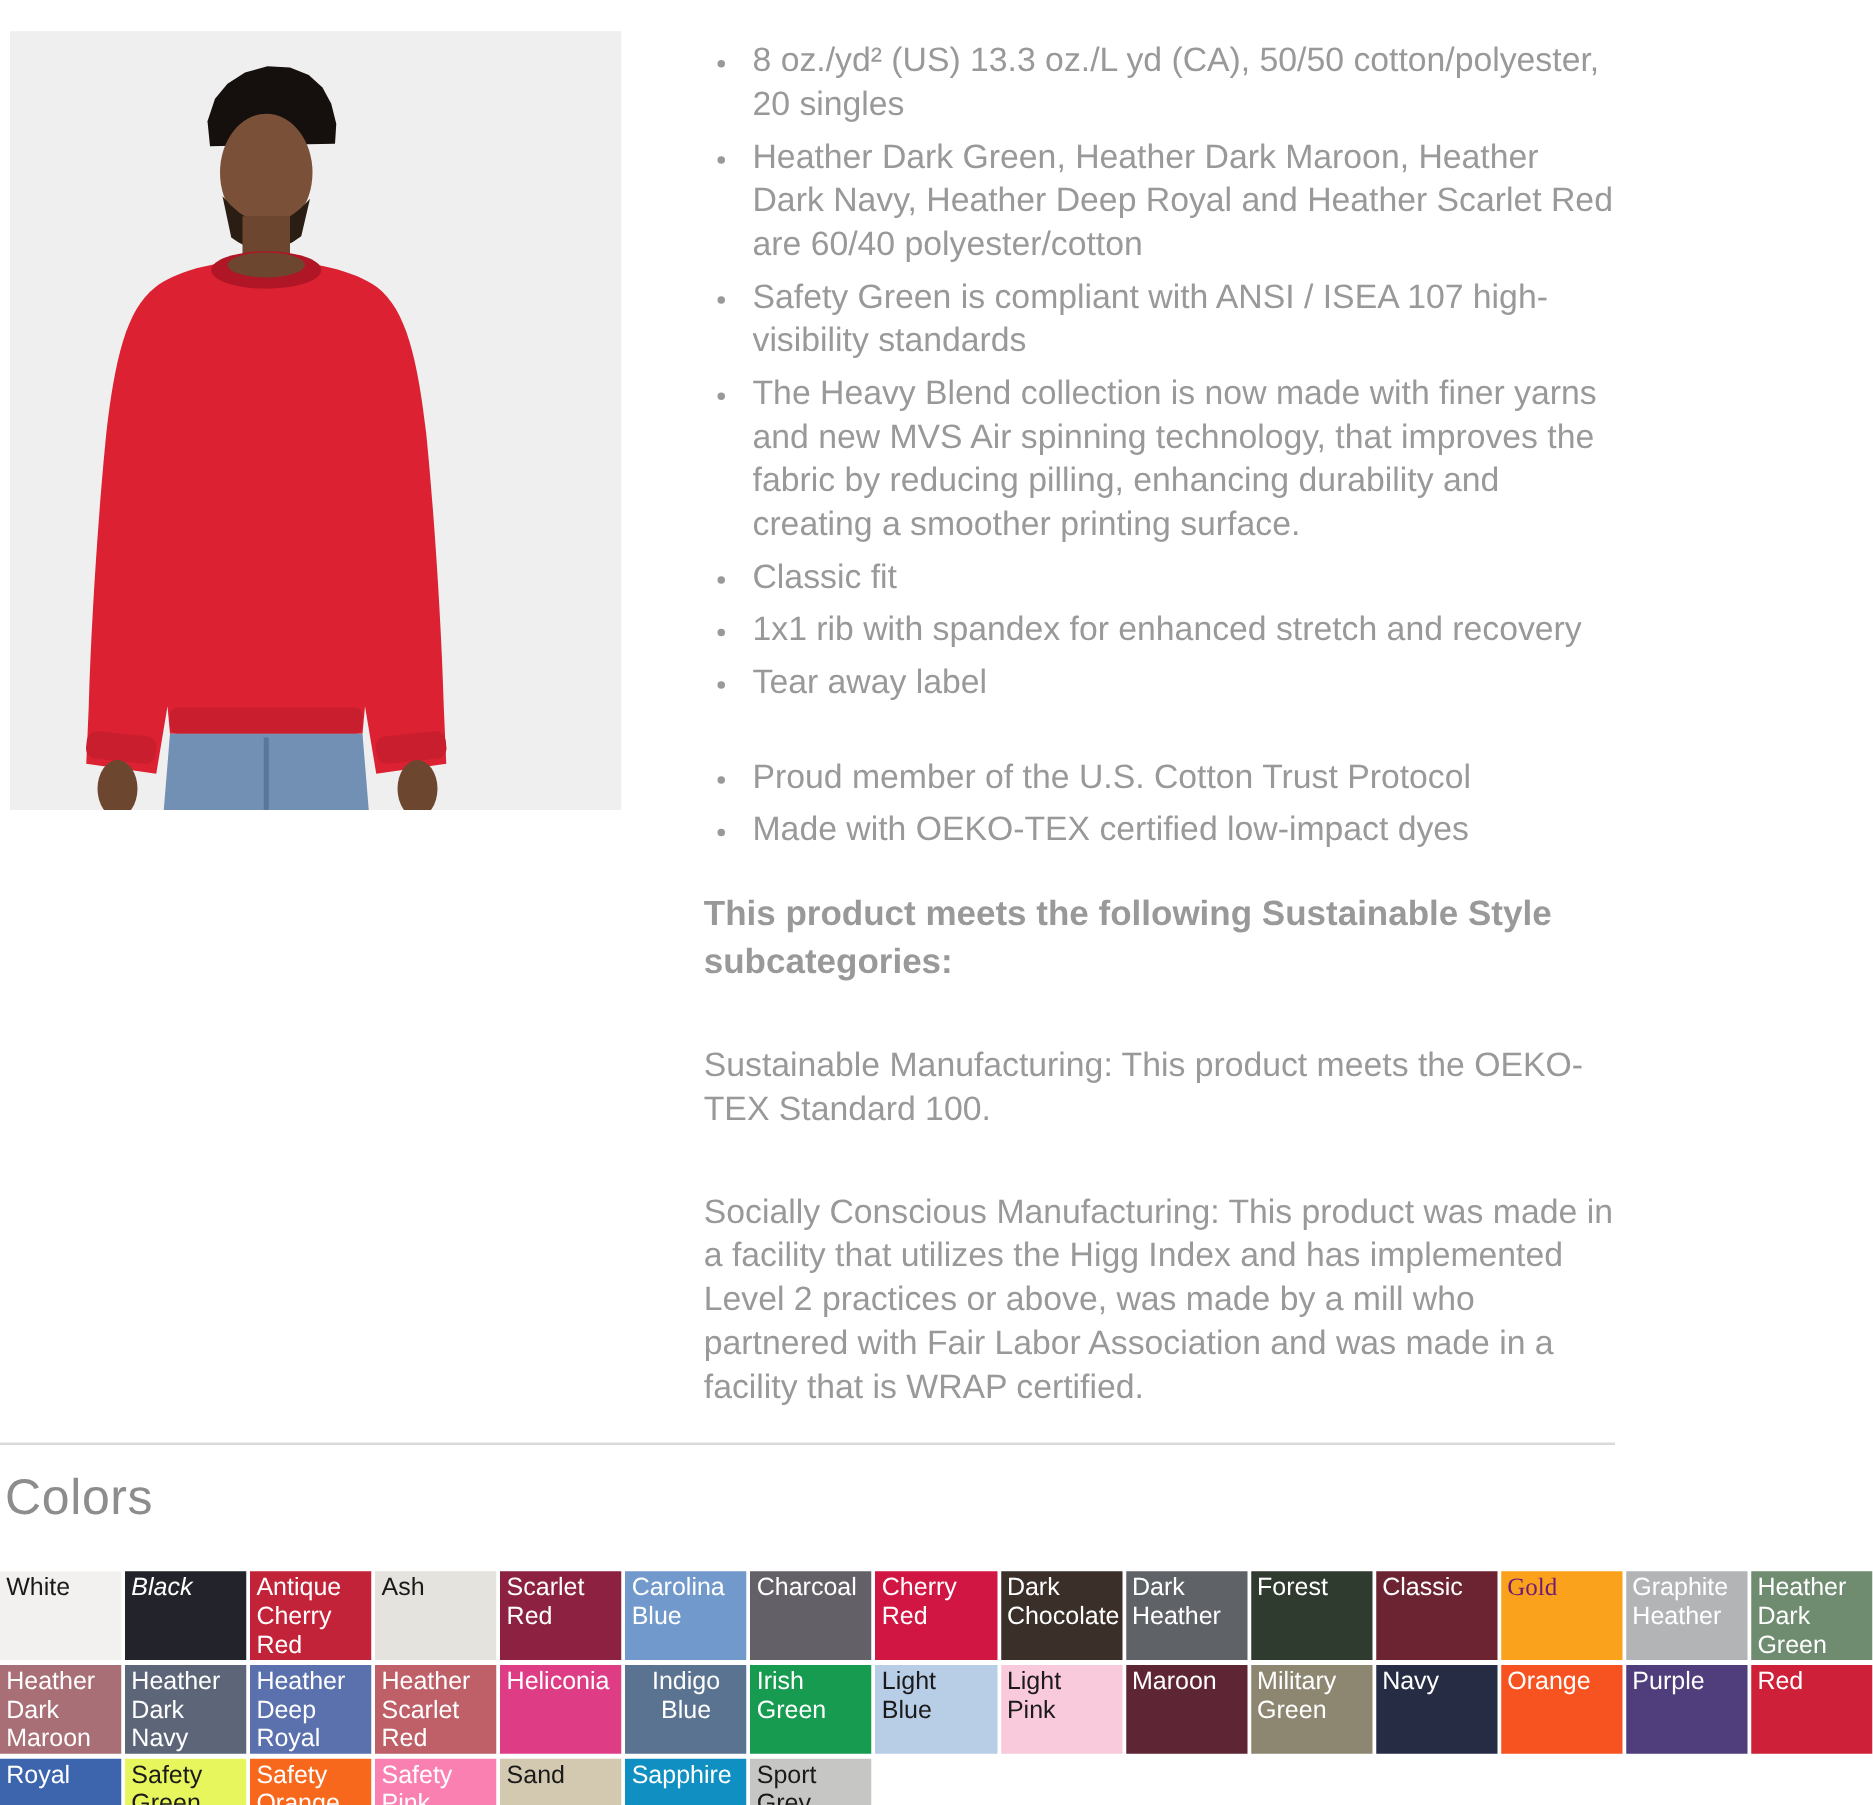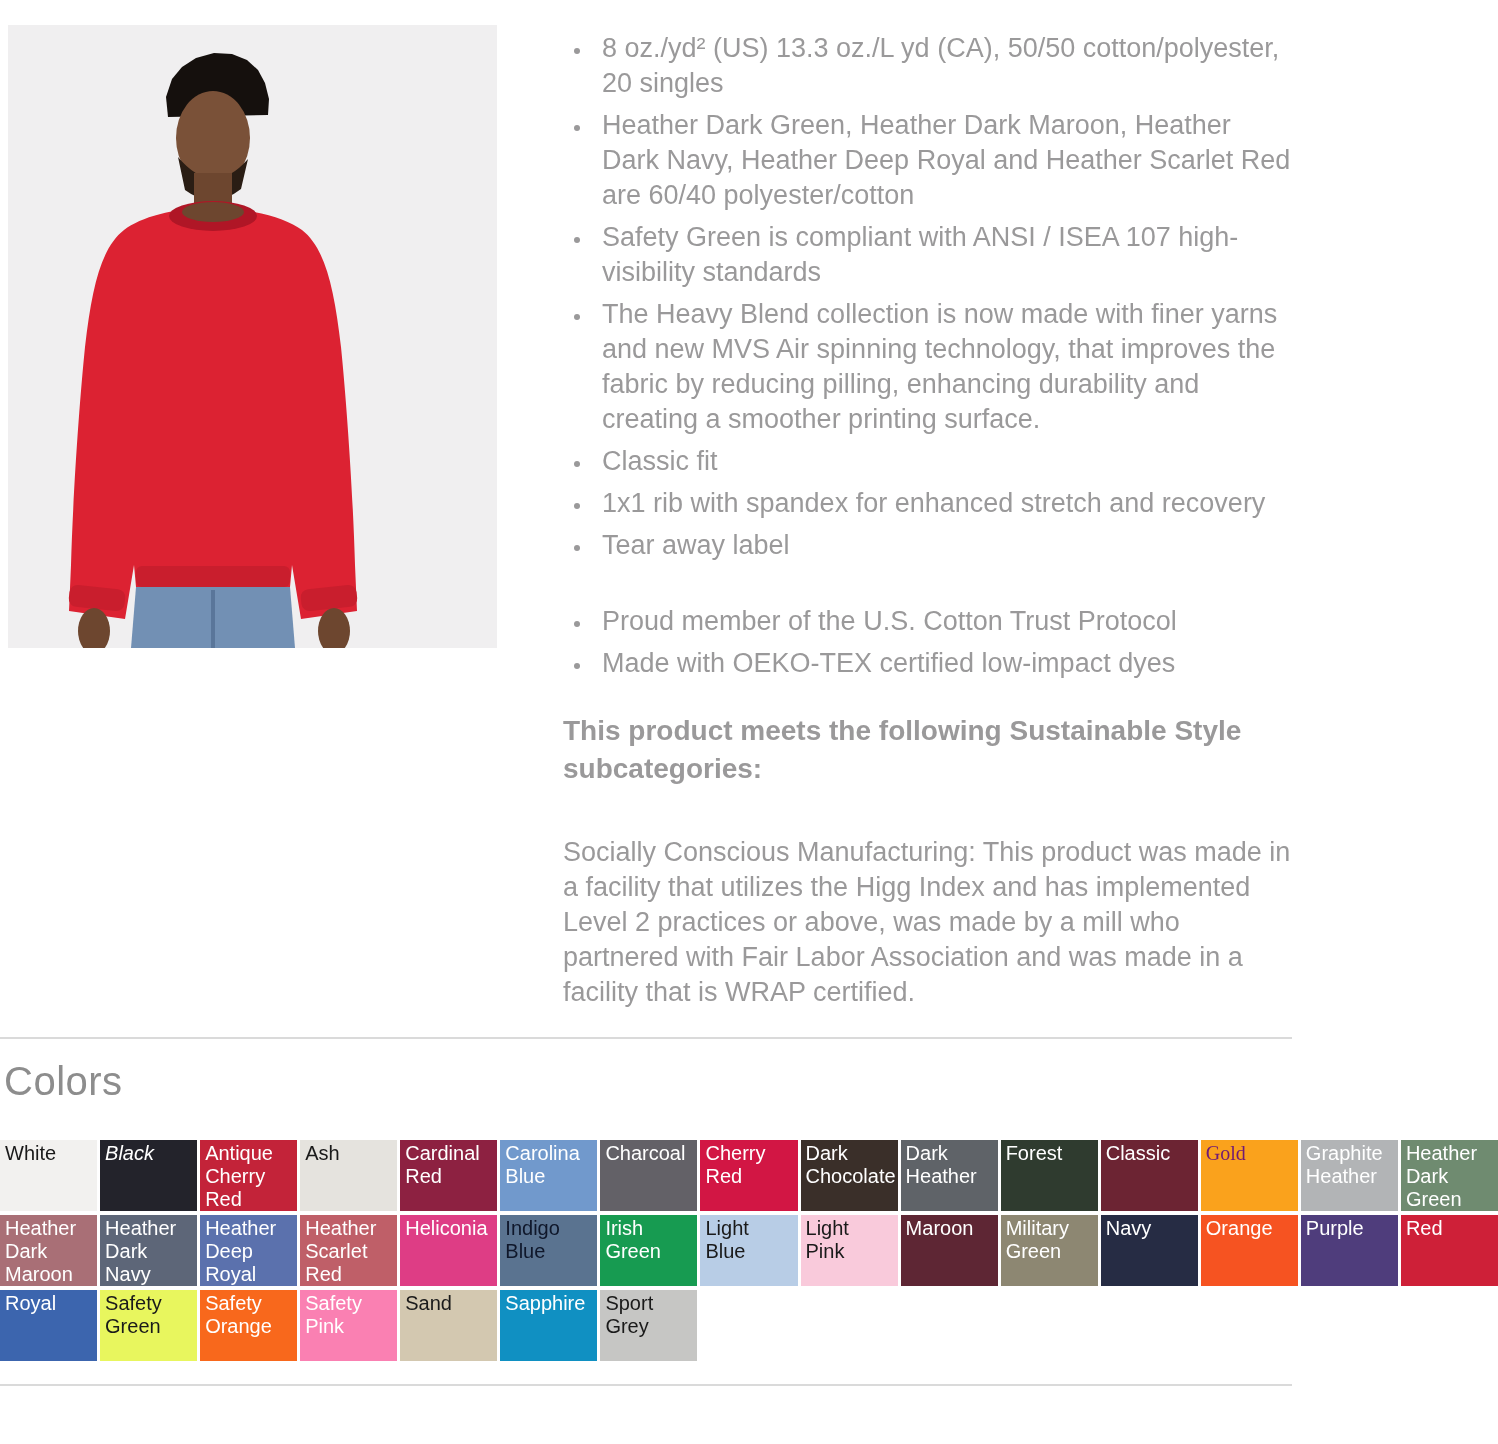--- a/index.html
+++ b/index.html
@@ -79,50 +79,51 @@
           <li>The Heavy Blend collection is now made with finer yarns and new MVS Air spinning technology, that improves the fabric by reducing pilling, enhancing durability and creating a smoother printing surface.</li>
           <li>Classic fit</li>
           <li>1x1 rib with spandex for enhanced stretch and recovery</li>
           <li>Tear away label</li>
         </ul>
       <ul id="bullets-extra" class="secondary">
           <li>Proud member of the U.S. Cotton Trust Protocol</li>
           <li>Made with OEKO-TEX certified low-impact dyes</li>
         </ul>
       <h3 class="sus-heading">This product meets the following Sustainable Style subcategories:</h3>
+      <p class="para">Sustainable Manufacturing: This product meets the OEKO-TEX Standard 100.</p>
       <p class="para">Socially Conscious Manufacturing: This product was made in a facility that utilizes the Higg Index and has implemented Level 2 practices or above, was made by a mill who partnered with Fair Labor Association and was made in a facility that is WRAP certified.</p>
     </div>
   </div>
 
   <hr class="divider top-div">
 
   <h2 class="colors-title">Colors</h2>
 
   <div class="swatch-grid" id="swatch-grid">
       <div class="swatch" style="background: rgb(242, 241, 239); color: rgb(26, 26, 26);"><span>White</span></div>
       <div class="swatch" style="background: rgb(35, 35, 43); color: rgb(255, 255, 255); font-style: italic;"><span>Black</span></div>
       <div class="swatch" style="background: rgb(195, 35, 57); color: rgb(255, 255, 255);"><span>Antique Cherry Red</span></div>
       <div class="swatch" style="background: rgb(229, 227, 222); color: rgb(26, 26, 26);"><span>Ash</span></div>
-      <div class="swatch" style="background: rgb(141, 33, 65); color: rgb(255, 255, 255);"><span>Cardinal Red</span></div>
+      <div class="swatch" style="background: rgb(141, 33, 65); color: rgb(255, 255, 255);"><span>Scarlet Red</span></div>
       <div class="swatch" style="background: rgb(113, 153, 204); color: rgb(255, 255, 255);"><span>Carolina Blue</span></div>
       <div class="swatch" style="background: rgb(99, 97, 103); color: rgb(255, 255, 255);"><span>Charcoal</span></div>
       <div class="swatch" style="background: rgb(210, 22, 68); color: rgb(255, 255, 255);"><span>Cherry Red</span></div>
       <div class="swatch" style="background: rgb(58, 47, 41); color: rgb(255, 255, 255);"><span>Dark Chocolate</span></div>
       <div class="swatch" style="background: rgb(95, 99, 104); color: rgb(255, 255, 255);"><span>Dark Heather</span></div>
       <div class="swatch" style="background: rgb(47, 59, 47); color: rgb(255, 255, 255);"><span>Forest</span></div>
       <div class="swatch" style="background: rgb(108, 36, 51); color: rgb(255, 255, 255);"><span>Classic</span></div>
       <div class="swatch" style="background: rgb(250, 162, 28); color: #701a75; font-family: Liberation Serif, serif;"><span>Gold</span></div>
       <div class="swatch" style="background: rgb(178, 180, 182); color: rgb(255, 255, 255);"><span>Graphite Heather</span></div>
       <div class="swatch" style="background: rgb(111, 139, 112); color: rgb(255, 255, 255);"><span>Heather Dark Green</span></div>
       <div class="swatch" style="background: rgb(169, 111, 118); color: rgb(255, 255, 255);"><span>Heather Dark Maroon</span></div>
       <div class="swatch" style="background: rgb(93, 102, 120); color: rgb(255, 255, 255);"><span>Heather Dark Navy</span></div>
       <div class="swatch" style="background: rgb(91, 113, 173); color: rgb(255, 255, 255);"><span>Heather Deep Royal</span></div>
       <div class="swatch" style="background: rgb(191, 95, 104); color: rgb(255, 255, 255);"><span>Heather Scarlet Red</span></div>
       <div class="swatch" style="background: rgb(222, 61, 133); color: rgb(255, 255, 255);"><span>Heliconia</span></div>
-      <div class="swatch" style="background: rgb(90, 115, 144); color: #0f172a;"><span>Indigo Blue</span></div>
+      <div class="swatch" style="background: rgb(90, 115, 144); color: #ffffff; text-align: center;"><span>Indigo Blue</span></div>
       <div class="swatch" style="background: rgb(23, 155, 81); color: rgb(255, 255, 255);"><span>Irish Green</span></div>
       <div class="swatch" style="background: rgb(184, 205, 230); color: rgb(26, 26, 26);"><span>Light Blue</span></div>
       <div class="swatch" style="background: rgb(249, 202, 219); color: rgb(26, 26, 26);"><span>Light Pink</span></div>
       <div class="swatch" style="background: rgb(94, 38, 52); color: rgb(255, 255, 255);"><span>Maroon</span></div>
       <div class="swatch" style="background: rgb(141, 135, 114); color: rgb(255, 255, 255);"><span>Military Green</span></div>
       <div class="swatch" style="background: rgb(38, 44, 68); color: rgb(255, 255, 255);"><span>Navy</span></div>
       <div class="swatch" style="background: rgb(246, 83, 33); color: rgb(255, 255, 255);"><span>Orange</span></div>
       <div class="swatch" style="background: rgb(79, 61, 124); color: rgb(255, 255, 255);"><span>Purple</span></div>
       <div class="swatch" style="background: rgb(206, 32, 56); color: rgb(255, 255, 255);"><span>Red</span></div>
       <div class="swatch" style="background: rgb(60, 101, 174); color: rgb(255, 255, 255);"><span>Royal</span></div>

